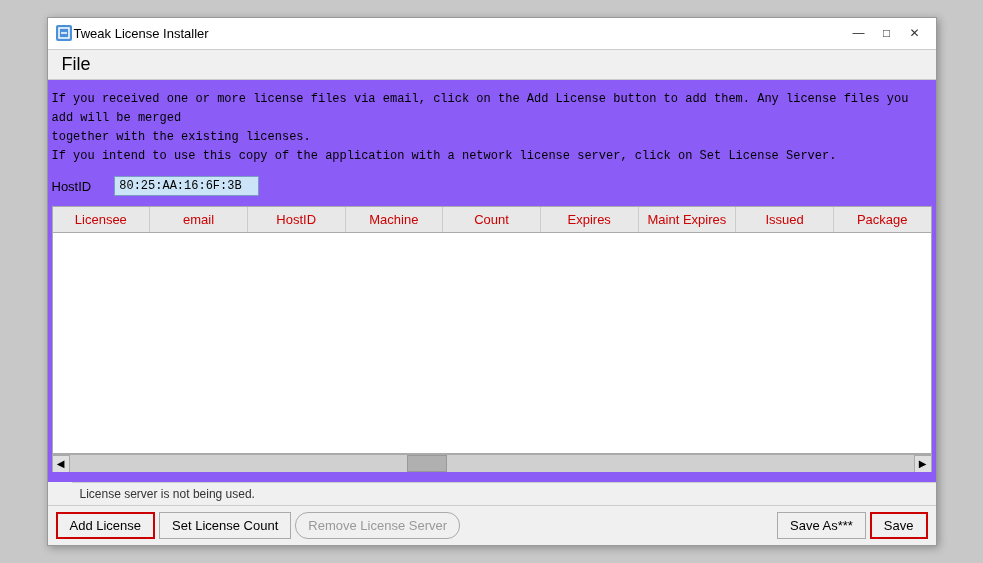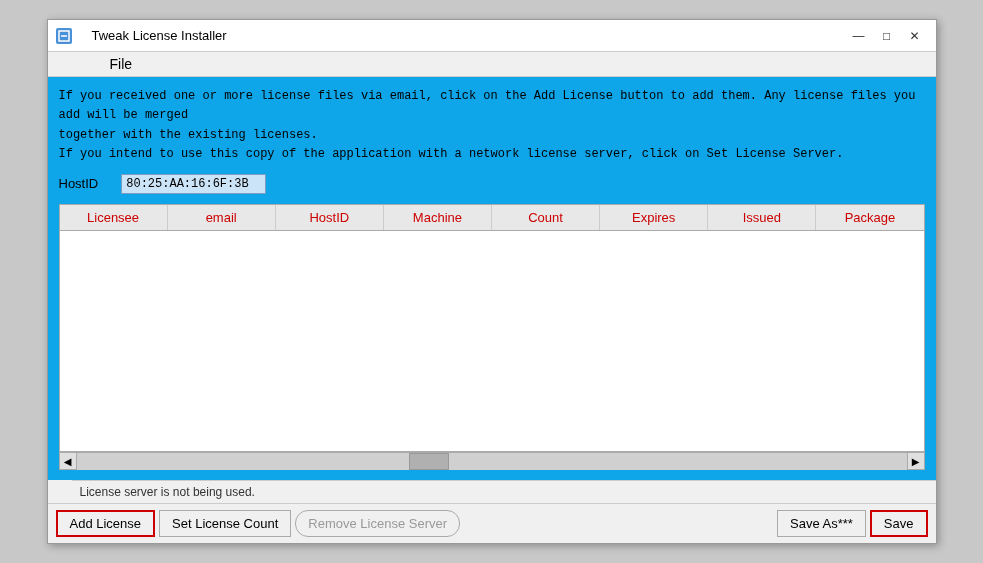--- a/index.html
+++ b/index.html
@@ -24,21 +24,21 @@
       border-bottom: 1px solid #ccc;
       display: flex;
       align-items: center;
       justify-content: space-between;
       padding: 6px 8px;
       height: 32px;
     }
     .title-bar-left {
       display: flex;
       align-items: center;
-      gap: 20px;
+      gap: 2px;
     }
     .title-icon {
       width: 16px;
       height: 16px;
       background: #4a90d9;
       border-radius: 2px;
       display: flex;
       align-items: center;
       justify-content: center;
     }
@@ -65,26 +65,25 @@
     }
     .menu-bar {
       padding: 2px 8px;
       background: #f0f0f0;
       border-bottom: 1px solid #ccc;
     }
     .menu-item {
       display: inline-block;
       padding: 2px 6px;
       cursor: pointer;
-      font-size: 14px;
-      margin-left: 48px;
+      font-size: 18px;
     }
     .content {
-      padding: 10px 11px;
-      background: #0ea5e9;
+      padding: 10px 4px;
+      background: #8b5cf6;
     }
     .description {
       font-size: 12px;
       font-family: 'Courier New', Courier, monospace;
       line-height: 1.6;
       color: #000;
       margin-bottom: 10px;
     }
     .host-row {
       display: flex;
@@ -250,20 +249,21 @@
     </div>
 
     <div class="table-container">
       <div class="table-header">
         <div class="th">Licensee</div>
         <div class="th">email</div>
         <div class="th">HostID</div>
         <div class="th">Machine</div>
         <div class="th">Count</div>
         <div class="th">Expires</div>
+        <div class="th">Maint Expires</div>
         <div class="th">Issued</div>
         <div class="th">Package</div>
       </div>
       <div class="table-body"></div>
     </div>
 
     <div class="scrollbar-container">
       <div class="scroll-left-btn">◀</div>
       <div class="scroll-track">
         <div class="scroll-thumb"></div>

